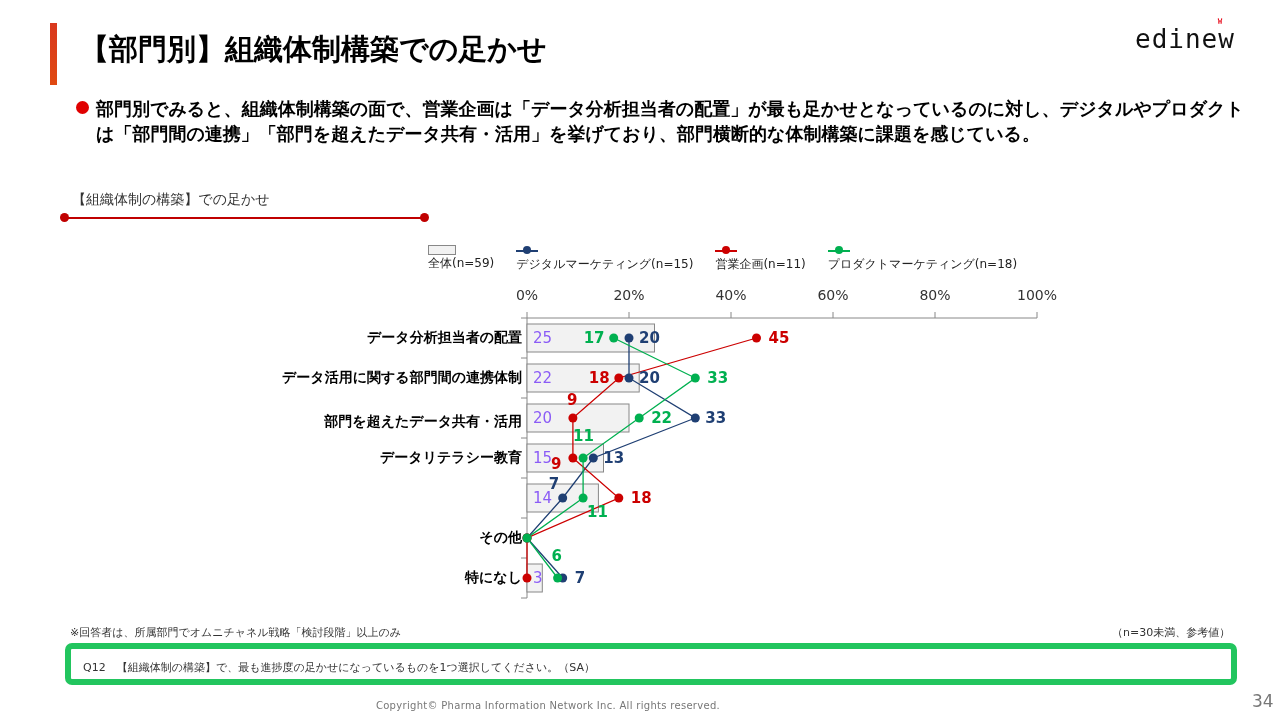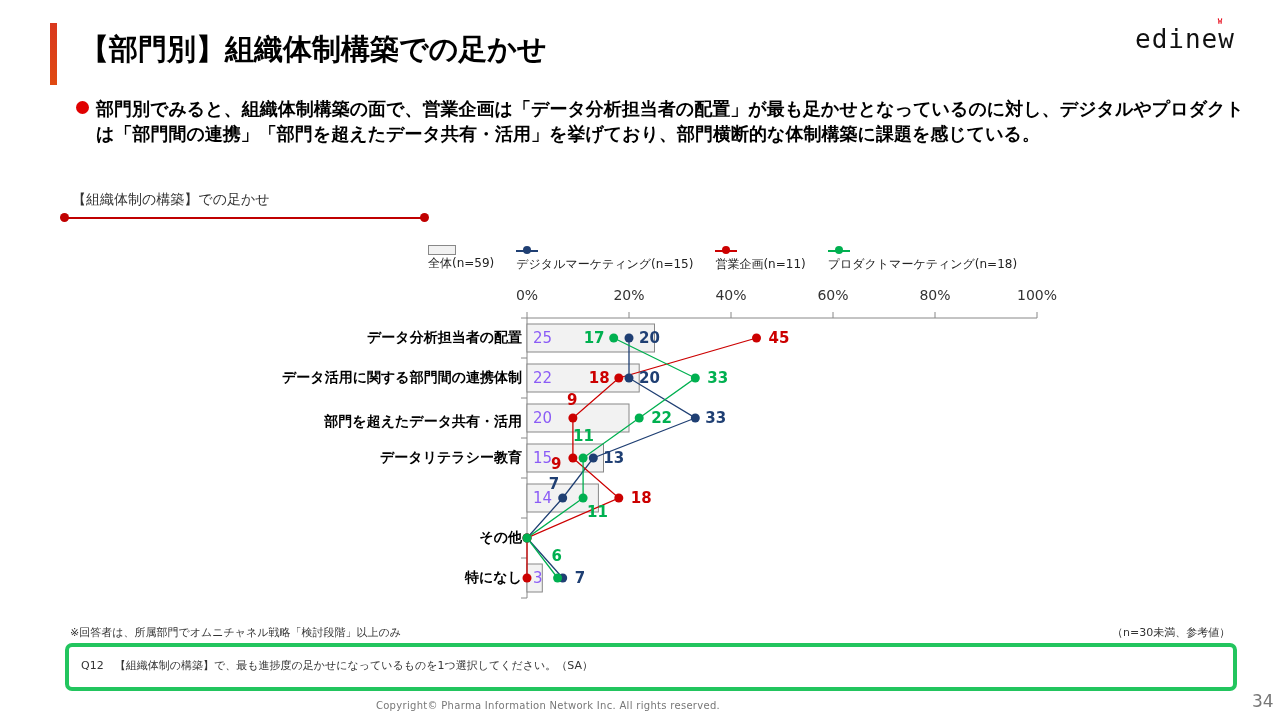--- a/index.html
+++ b/index.html
@@ -23,21 +23,21 @@
   .legend-line { position:relative; width:22px; height:12px; margin-right:4px; }
   .legend-line .ln { position:absolute; left:0; top:6px; width:22px; height:1.5px; }
   .legend-line .dt { position:absolute; left:7px; top:2px; width:8px; height:8px; border-radius:50%; }
   .chart { position:absolute; left:0; top:0; width:1280px; height:720px; }
   .tick-label { position:absolute; top:287px; font-size:14px; color:#333; transform:translateX(-50%); }
   .cat-label { position:absolute; right:758px; font-size:14px; font-weight:bold; text-align:right; white-space:nowrap; transform:translateY(-50%); }
   .val { position:absolute; font-size:15px; font-weight:bold; transform:translateY(-50%); }
   .bar-val { position:absolute; font-size:15px; color:#8b5cf6; transform:translateY(-50%); }
   .note { position:absolute; left:70px; top:625px; font-size:11px; color:#333; }
   .note-r { position:absolute; left:1112px; top:625px; font-size:11px; color:#333; }
-  .qbox { position:absolute; left:65px; top:643px; width:1172px; height:48px; border:4px solid #22c55e; border-radius:7px; box-sizing:border-box; }
+  .qbox { position:absolute; left:65px; top:643px; width:1172px; height:42px; border:6px solid #22c55e; border-radius:7px; box-sizing:border-box; }
   .qtext { position:absolute; left:12px; top:11px; font-size:11px; color:#333; }
   .copyright { position:absolute; left:0; width:1096px; top:700px; text-align:center; font-size:10px; color:#777; letter-spacing:0.3px; }
   .page-num { position:absolute; left:1252px; top:691px; font-size:17px; color:#777; }
 </style>
 </head>
 <body>
 
 <div class="title-bar"></div>
 <div class="title">【部門別】組織体制構築での足かせ</div>
 

